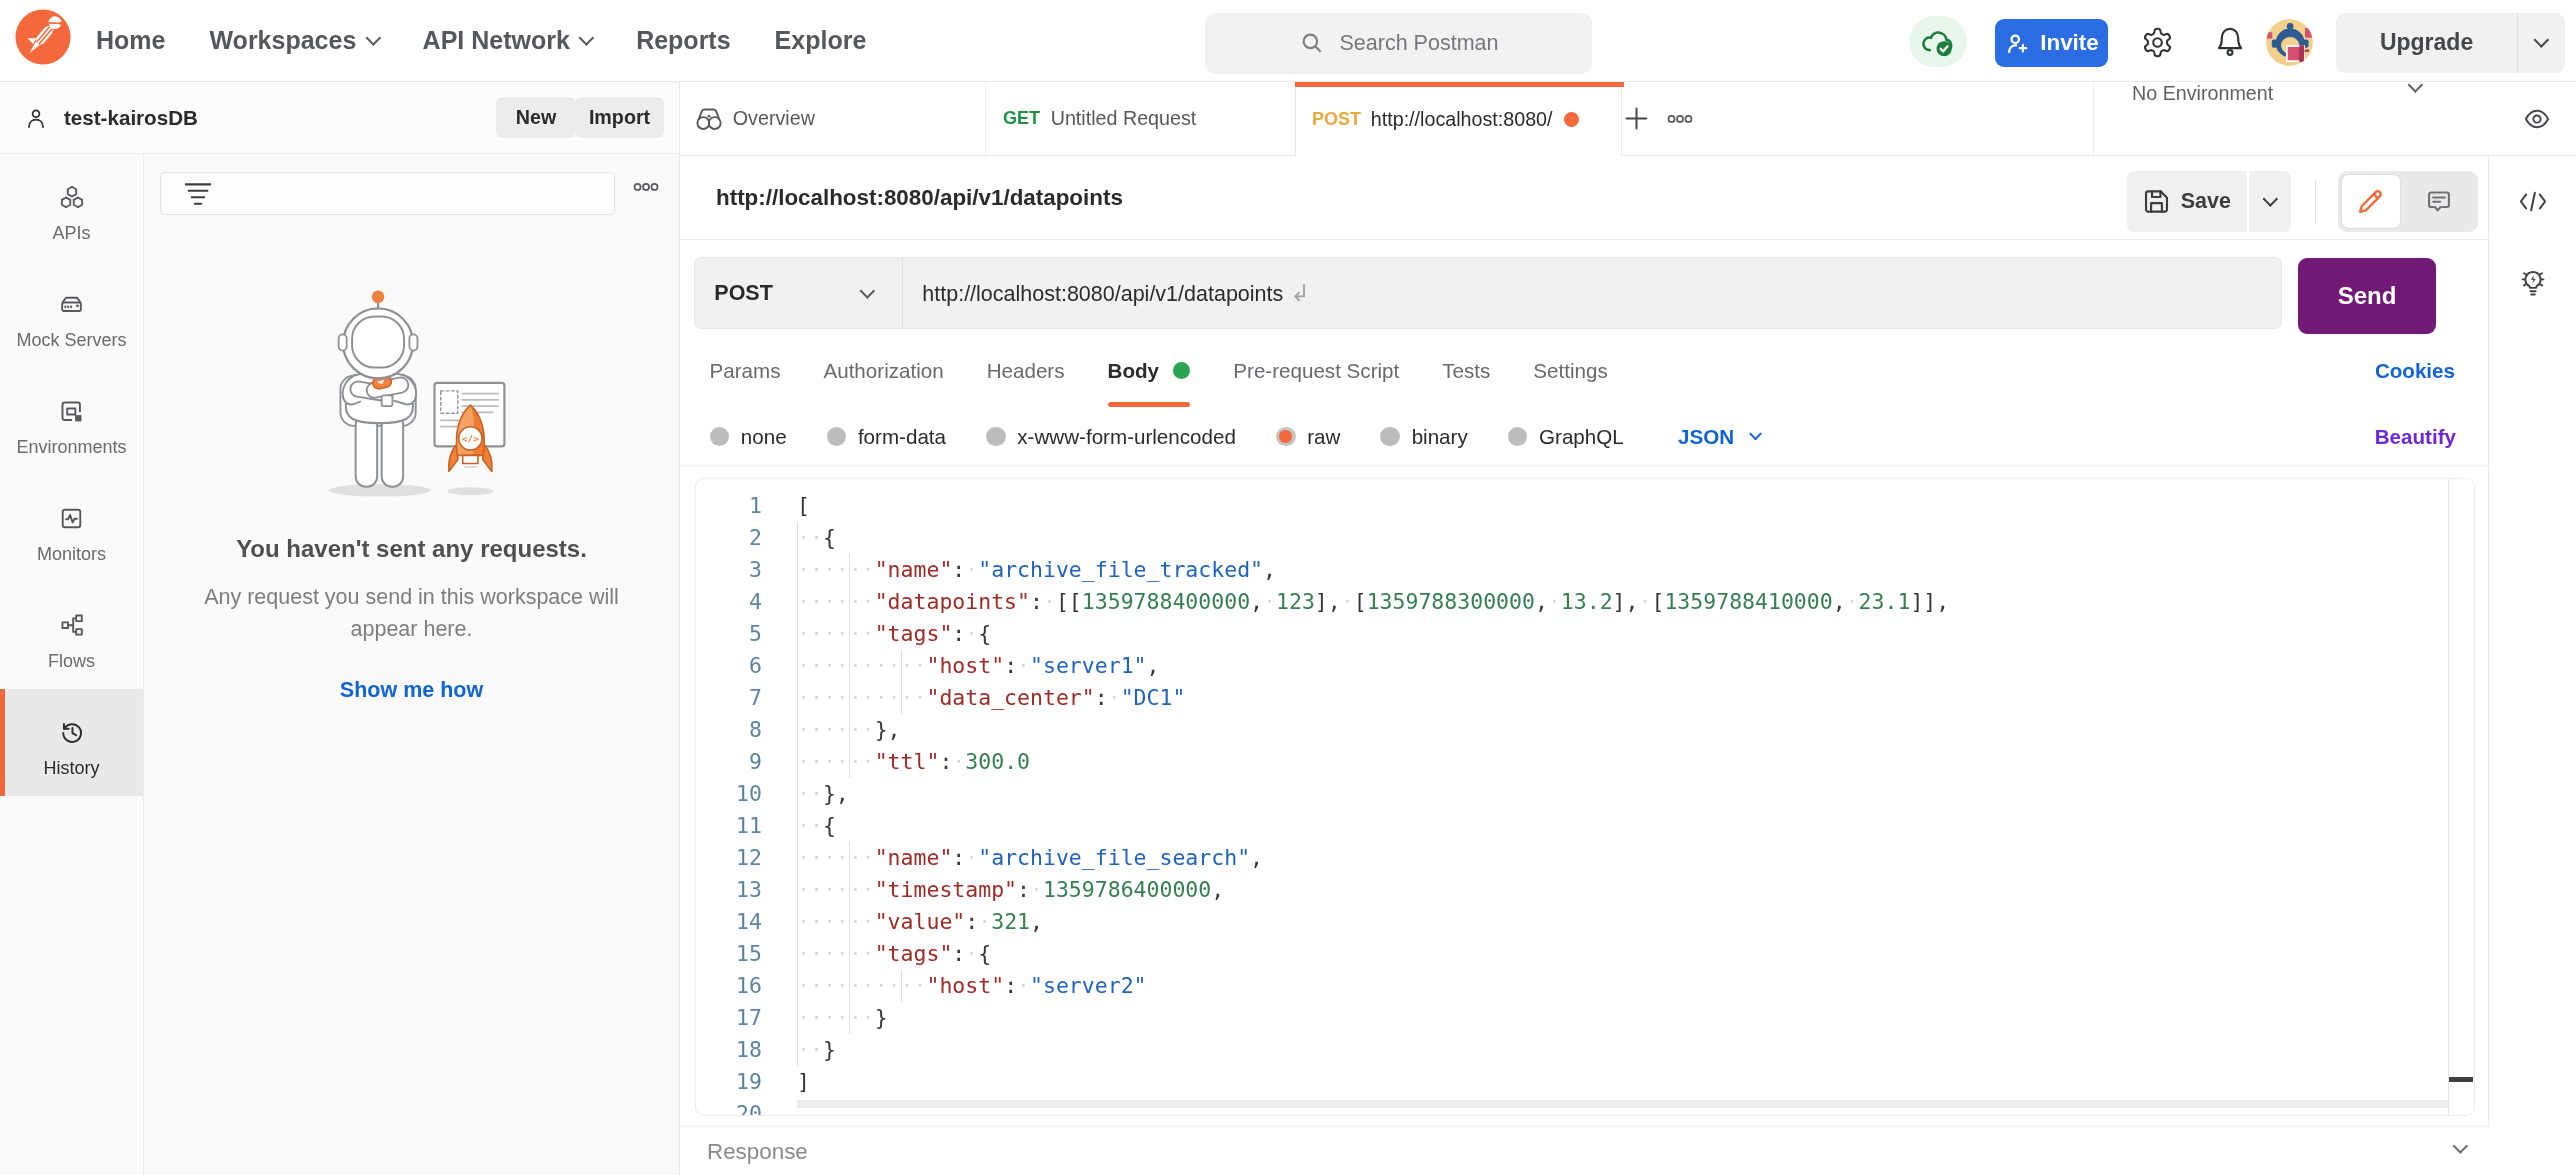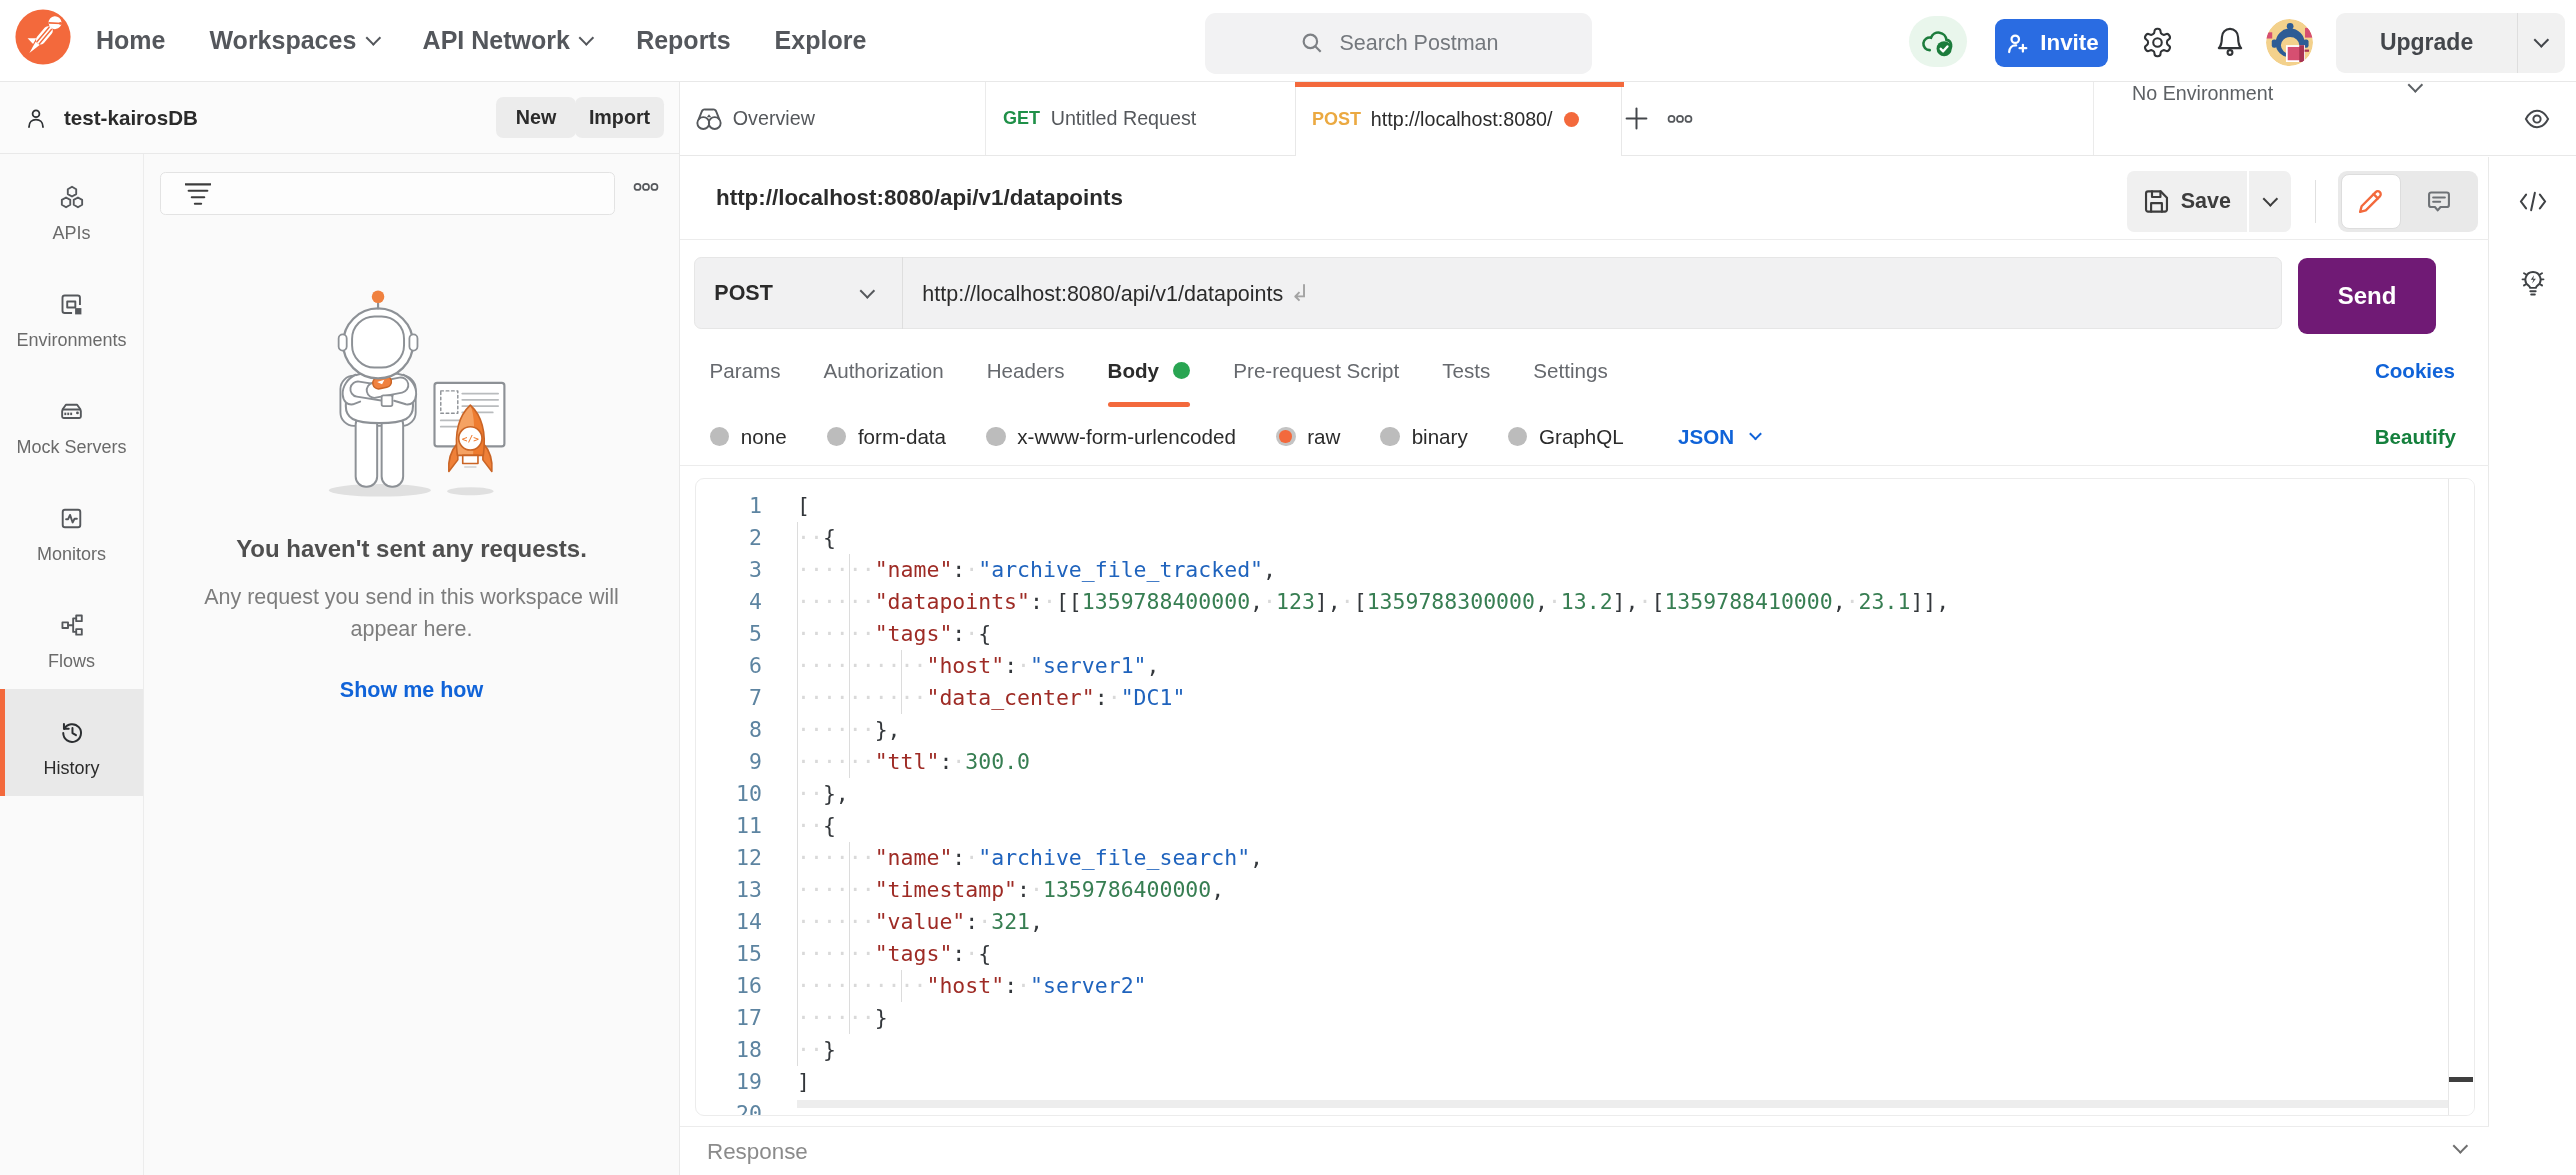--- a/index.html
+++ b/index.html
@@ -131,21 +131,21 @@
 .mode-item{display:flex;align-items:center;gap:11.6px;cursor:pointer}
 .mode-item .radio{width:19.7px;height:19.7px;border-radius:50%;background:#bcbcbc}
 .mode-item.sel .radio{background:#c4c4c4;position:relative}
 .mode-item.sel .radio::after{content:"";position:absolute;left:3.6px;top:3.6px;width:12.5px;height:12.5px;
   border-radius:50%;background:#f3693c}
 .mode-item .lbl{font-size:20.6px;color:#2b2b2b}
 #lang-sel{display:flex;align-items:center;gap:17px;margin-left:14.3px;cursor:pointer}
 #lang-sel .lbl{font-size:20.6px;font-weight:600;color:#1063d8}
 #lang-sel .chev{border-color:#1063d8;width:9px;height:9px}
 #beautify-link{position:absolute;right:32px;top:251px;height:57px;display:flex;align-items:center;
-  font-size:20.6px;font-weight:600;color:#15803d;cursor:pointer}
+  font-size:20.6px;font-weight:600;color:#6d28d9;cursor:pointer}
 #mode-row-border{position:absolute;left:0;top:308px;width:1809px;height:0.9px;background:#ececec}
 
 #editor-box{position:absolute;left:15px;top:321px;width:1780px;height:638px;border:0.9px solid #ececec;
   border-radius:9px;background:#fff;overflow:hidden}
 #ed-lines{position:absolute;left:0;top:10.7px;width:100%;
   font-family:"DejaVu Sans Mono",monospace;font-size:21.5px;line-height:32px}
 .ed-row{position:relative;height:32px;white-space:pre}
 .ed-num{position:absolute;left:0;top:0;width:66px;text-align:right;color:#5d84a1}
 .ed-code{position:absolute;left:101px;top:0}
 .ed-row .g{position:absolute;top:0;width:0.9px;height:32px;background:#dcdcdc}
@@ -294,40 +294,40 @@
         <svg width="28" height="28" viewBox="0 0 24 24" fill="none" stroke="#55585c" stroke-width="1.6" stroke-linejoin="round">
           <path d="M12 3.2 l3.6 2.1 v4.2 L12 11.6 l-3.6 -2.1 V5.3 Z"></path>
           <path d="M6.9 12.4 l3.6 2.1 v4.2 L6.9 20.8 l-3.6 -2.1 v-4.2 Z"></path>
           <path d="M17.1 12.4 l3.6 2.1 v4.2 L17.1 20.8 l-3.6 -2.1 v-4.2 Z"></path>
         </svg>
       </span>
       <span class="lbl">APIs</span>
     </div>
     <div class="side-item">
       <span class="icn">
-        <svg width="27" height="27" viewBox="0 0 24 24" fill="none" stroke="#55585c" stroke-width="1.7" stroke-linejoin="round">
-          <path d="M19.5 12.5 V6 A2 2 0 0 0 17.5 4 H6 A2 2 0 0 0 4 6 V17.5 A2 2 0 0 0 6 19.5 H12.5"></path>
-          <rect x="8.2" y="9.4" width="7.2" height="5.2"></rect>
-          <rect x="15.2" y="15.2" width="5.6" height="5.6" fill="#55585c" stroke="none"></rect>
-        </svg>
-      </span>
-      <span class="lbl">Environments</span>
-    </div>
-    <div class="side-item">
-      <span class="icn">
         <svg width="29" height="27" viewBox="0 0 25 24" fill="none" stroke="#55585c" stroke-width="1.7" stroke-linejoin="round">
           <path d="M4.5 10.2 L7.5 6 h10 l3 4.2"></path>
           <rect x="4.2" y="10.2" width="16.6" height="7.6" rx="1.3"></rect>
           <line x1="7" y1="13" x2="7" y2="15.2"></line>
               <line x1="9.6" y1="13" x2="9.6" y2="15.2"></line>
               <line x1="12.2" y1="13" x2="12.2" y2="15.2"></line>
           <circle cx="17.8" cy="13.3" r="1.25" fill="#55585c" stroke="none"></circle>
         </svg>
       </span>
       <span class="lbl">Mock Servers</span>
+    </div>
+    <div class="side-item">
+      <span class="icn">
+        <svg width="27" height="27" viewBox="0 0 24 24" fill="none" stroke="#55585c" stroke-width="1.7" stroke-linejoin="round">
+          <path d="M19.5 12.5 V6 A2 2 0 0 0 17.5 4 H6 A2 2 0 0 0 4 6 V17.5 A2 2 0 0 0 6 19.5 H12.5"></path>
+          <rect x="8.2" y="9.4" width="7.2" height="5.2"></rect>
+          <rect x="15.2" y="15.2" width="5.6" height="5.6" fill="#55585c" stroke="none"></rect>
+        </svg>
+      </span>
+      <span class="lbl">Environments</span>
     </div>
     <div class="side-item">
       <span class="icn">
         <svg width="27" height="27" viewBox="0 0 24 24" fill="none" stroke="#55585c" stroke-width="1.7" stroke-linejoin="round">
           <rect x="4.2" y="4.2" width="15.6" height="15.6" rx="2"></rect>
           <path d="M7.2 12.6 h1.8 l1.7 -3.8 l2.3 6.7 l1.7 -3.3 h2.1" stroke-linecap="round"></path>
         </svg>
       </span>
       <span class="lbl">Monitors</span>
     </div>

